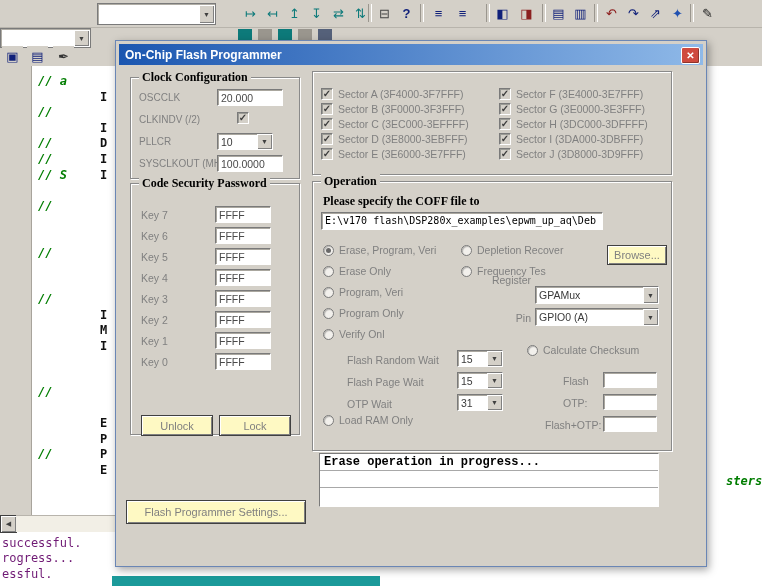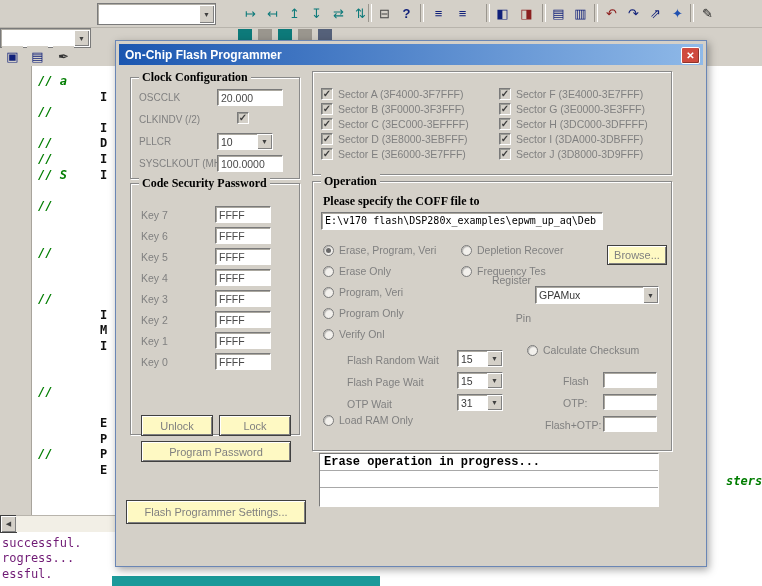--- a/index.html
+++ b/index.html
@@ -269,23 +269,20 @@
     <div class="fld" style="left:84px;top:148px;width:56px;height:17px;">FFFF</div>
     <span class="lbl abs" style="left:10px;top:172px;">Key 0</span>
     <div class="fld" style="left:84px;top:169px;width:56px;height:17px;">FFFF</div>
 
     <div class="btn" style="left:10px;top:198px;width:70px;height:19px;">
         <span>Unlock</span>
       </div>
     <div class="btn" style="left:88px;top:198px;width:70px;height:19px;">
         <span>Lock</span>
       </div>
-    <div class="btn" style="left:10px;top:224px;width:148px;height:19px;">
-        <span>Program Password</span>
-      </div>
   </div>
 
   <div class="btn" style="left:10px;top:426px;width:178px;height:22px;">
     <span>Flash Programmer Settings...</span>
   </div>
 
   <div class="grp" style="left:196px;top:140px;width:358px;height:268px;">
     <span class="gtitle">Operation</span>
 
     <span class="abs" style="left:10px;top:12px;font:bold 12px 'Liberation Serif',serif;color:#000;white-space:nowrap;">Please specify the COFF file to</span>
@@ -323,20 +320,24 @@
         <span class="rad"></span>
         <span class="lbl">Frequency Tes</span>
       </div>
 
     <span class="lbl abs" style="left:154px;top:92px;width:64px;text-align:right;">Register</span>
     <div class="dd" style="left:222px;top:104px;width:124px;height:18px;">
       <span>GPAMux</span>
       <span class="arr">▼</span>
     </div>
     <span class="lbl abs" style="left:154px;top:130px;width:64px;text-align:right;">Pin</span>
+    <div class="dd" style="left:222px;top:126px;width:124px;height:18px;">
+      <span>GPIO0 (A)</span>
+      <span class="arr">▼</span>
+    </div>
 
     <span class="lbl abs" style="left:34px;top:172px;">Flash Random Wait</span>
     <div class="dd" style="left:144px;top:168px;width:46px;height:17px;">
       <span>15</span>
       <span class="arr">▼</span>
     </div>
     <span class="lbl abs" style="left:34px;top:194px;">Flash Page Wait</span>
     <div class="dd" style="left:144px;top:190px;width:46px;height:17px;">
       <span>15</span>
       <span class="arr">▼</span>

